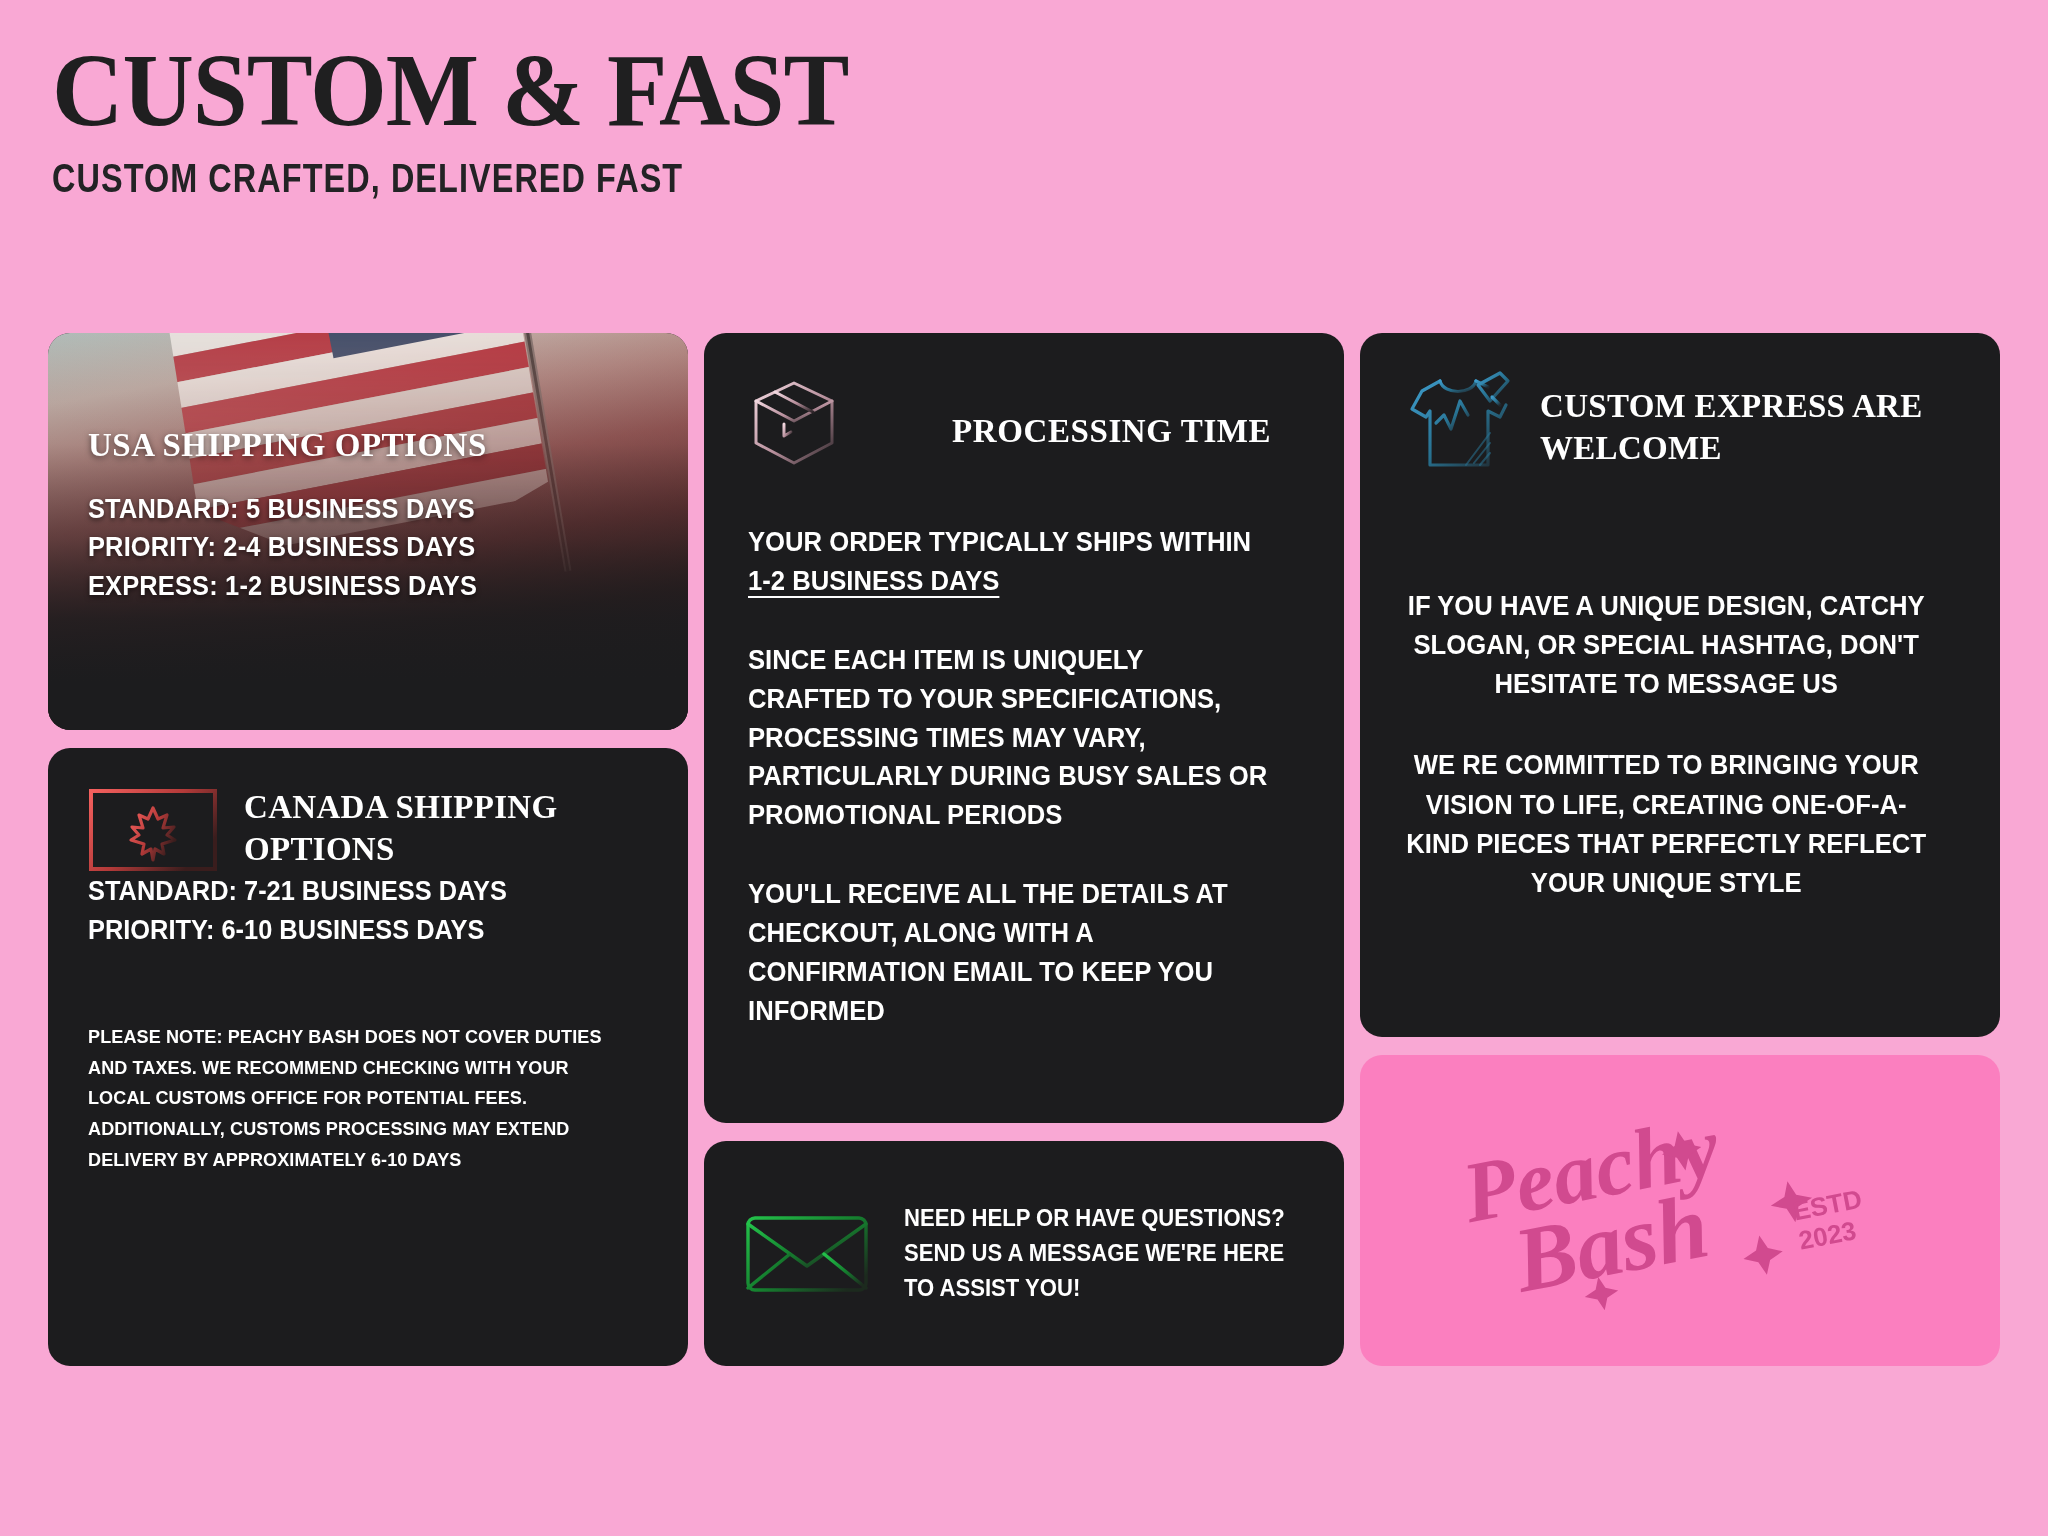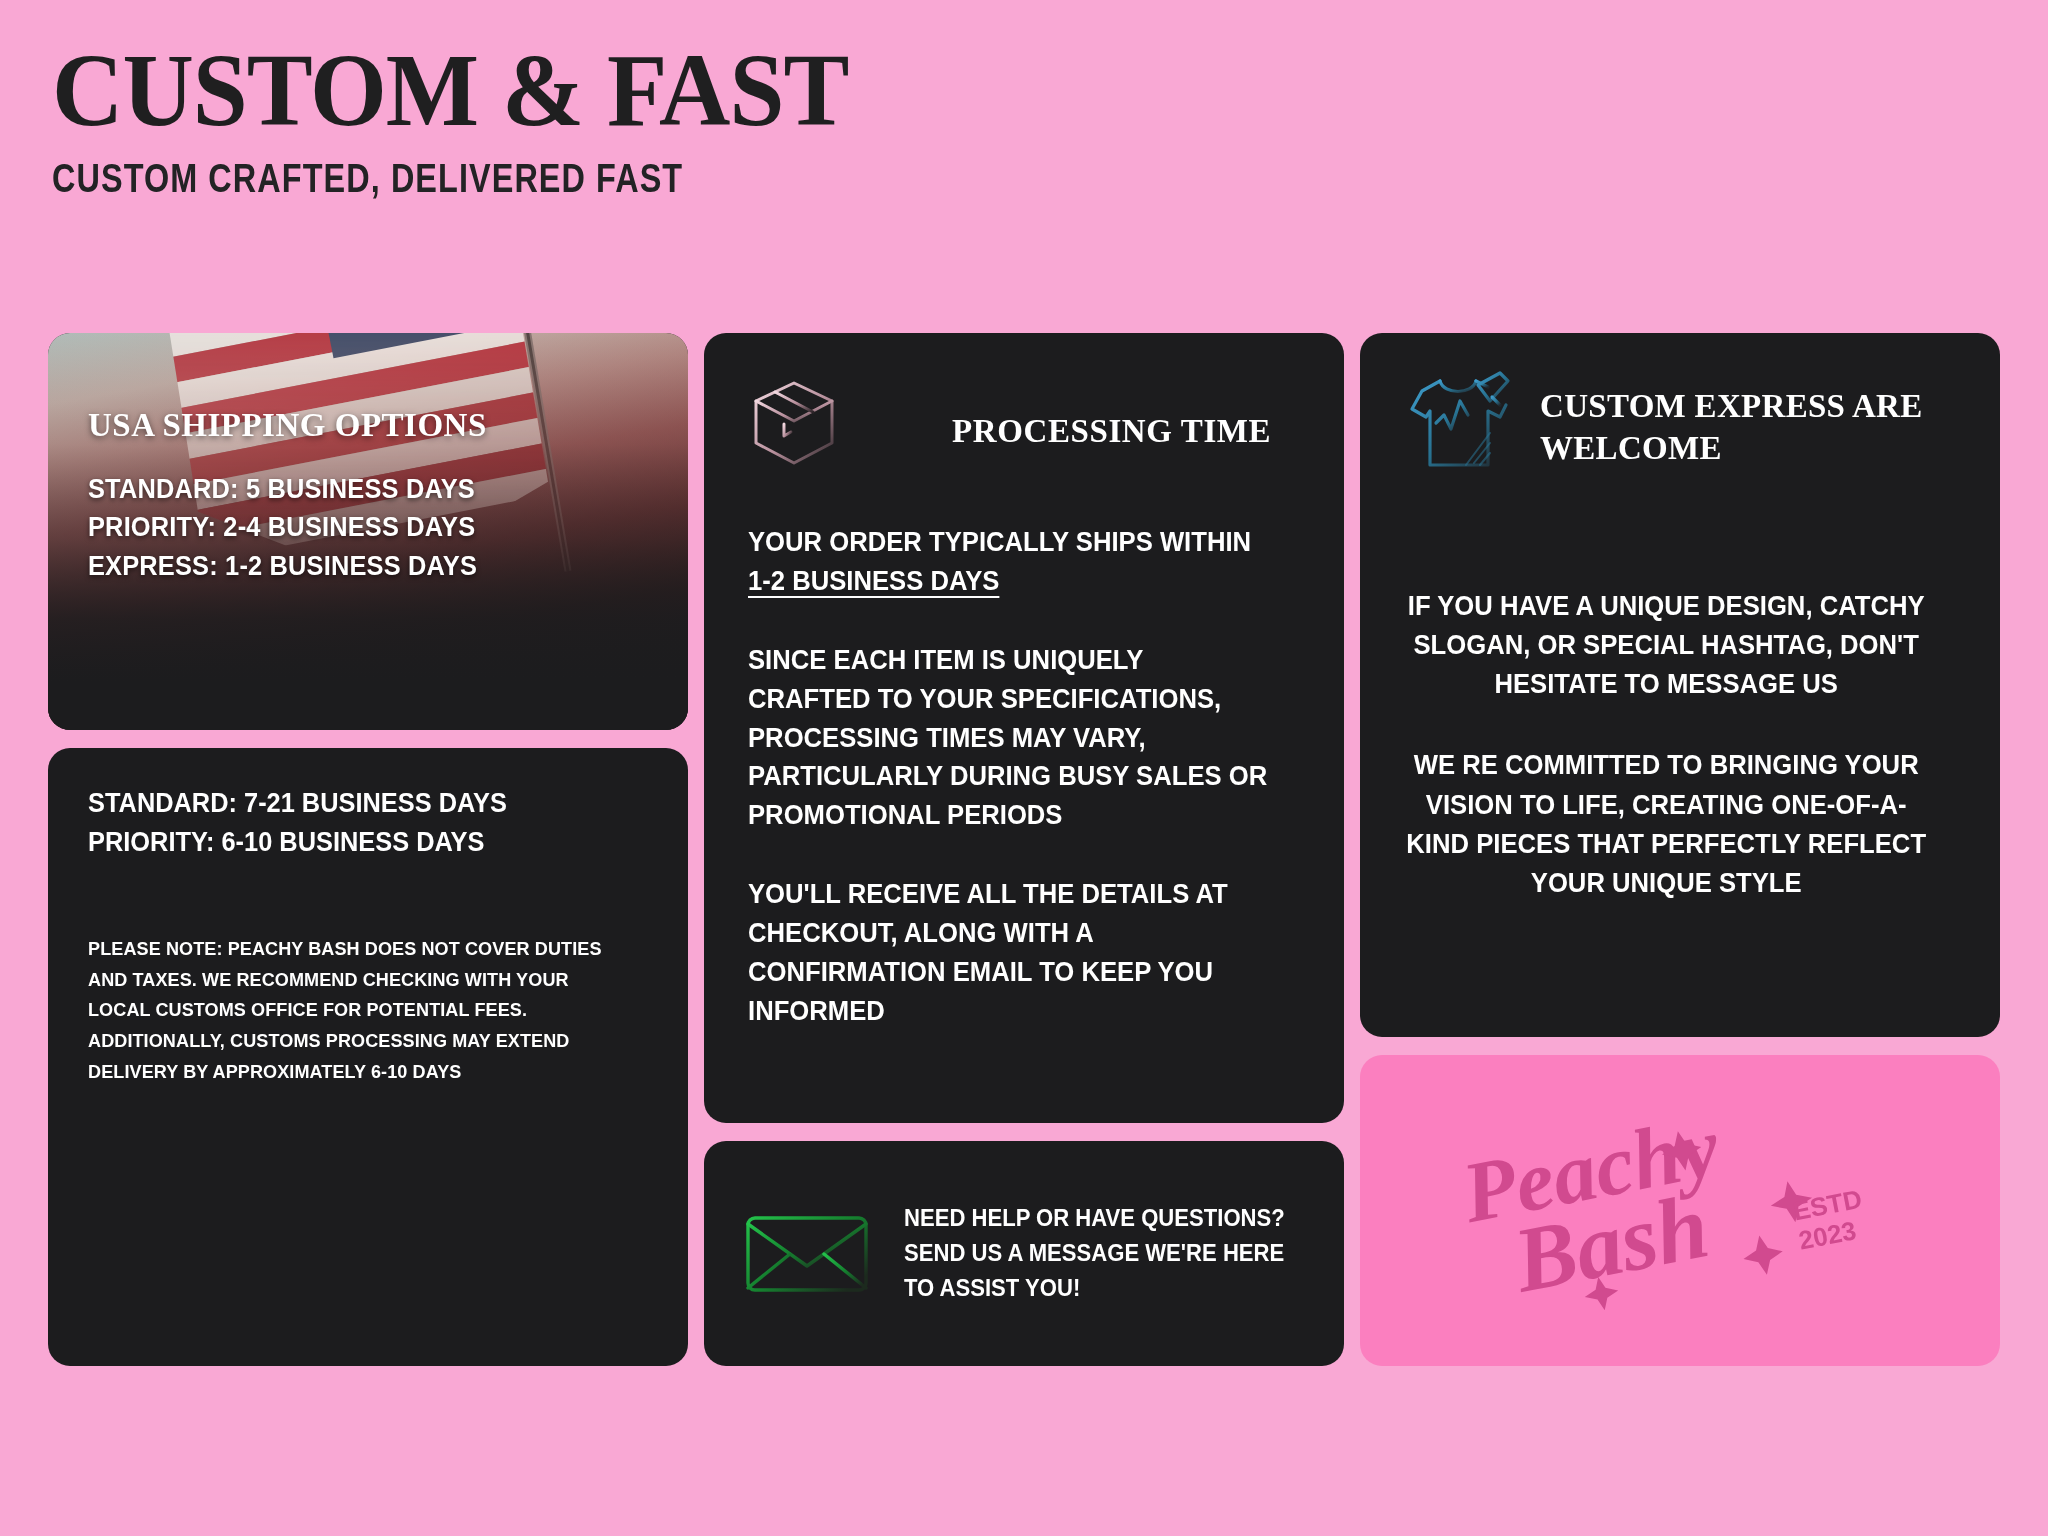--- a/index.html
+++ b/index.html
@@ -71,21 +71,21 @@
   .flag {
     position:absolute; left:0; top:0; width:100%; height:70%;
     opacity:0.95;
   }
   .usa-content { position:relative; padding:0 40px; }
   .usa-title {
     font-family:"Liberation Serif", serif;
     font-weight:700;
     font-size:33px;
     letter-spacing:0.5px;
-    margin-top:74px;
+    margin-top:94px;
     text-shadow:0 2px 6px rgba(0,0,0,0.55);
   }
   .usa-lines { margin-top:26px; }
   .usa-line {
     font-weight:700;
     font-size:27px;
     letter-spacing:0.2px;
     line-height:1.42;
     transform:scaleX(0.94);
     transform-origin:left center;
@@ -240,20 +240,36 @@
           <div class="usa-title">USA SHIPPING OPTIONS</div>
           <div class="usa-lines">
             <div class="usa-line">STANDARD: 5 BUSINESS DAYS</div>
             <div class="usa-line">PRIORITY: 2-4 BUSINESS DAYS</div>
             <div class="usa-line">EXPRESS: 1-2 BUSINESS DAYS</div>
           </div>
         </div>
       </div>
 
       <div class="card card-canada">
+        <div class="ca-head">
+          <svg class="ca-flag-ico" viewBox="0 0 130 84">
+            <defs>
+              <linearGradient id="caFade" x1="0" y1="0" x2="1" y2="0.6">
+                <stop offset="0%" stop-color="#f4605e"></stop>
+                <stop offset="55%" stop-color="#b43a39"></stop>
+                <stop offset="100%" stop-color="#3a1d1d"></stop>
+              </linearGradient>
+            </defs>
+            <rect x="3" y="3" width="124" height="78" fill="none" stroke="url(#caFade)" stroke-width="4"></rect>
+            <line x1="36" y1="3" x2="36" y2="81" stroke="url(#caFade)" stroke-width="4"></line>
+            <line x1="94" y1="3" x2="94" y2="81" stroke="url(#caFade)" stroke-width="3" opacity="0.6"></line>
+            <path d="M65,20 L70,31 L79,27 L75,40 L86,39 L79,47 L87,52 L74,56 L76,66 L67,61 L65,72 L63,61 L54,66 L56,56 L43,52 L51,47 L44,39 L55,40 L51,27 L60,31 Z" fill="none" stroke="url(#caFade)" stroke-width="3.2" stroke-linejoin="round"></path>
+          </svg>
+          <div class="ca-title">CANADA SHIPPING OPTIONS</div>
+        </div>
         <div class="ca-lines">
           <div class="ca-line">STANDARD: 7-21 BUSINESS DAYS</div>
           <div class="ca-line">PRIORITY: 6-10 BUSINESS DAYS</div>
         </div>
         <div class="ca-note">PLEASE NOTE: PEACHY BASH DOES NOT COVER DUTIES AND TAXES. WE RECOMMEND CHECKING WITH YOUR LOCAL CUSTOMS OFFICE FOR POTENTIAL FEES.  ADDITIONALLY, CUSTOMS PROCESSING MAY EXTEND DELIVERY BY APPROXIMATELY 6-10 DAYS</div>
       </div>
 
     </div>
 
     <div class="col">

